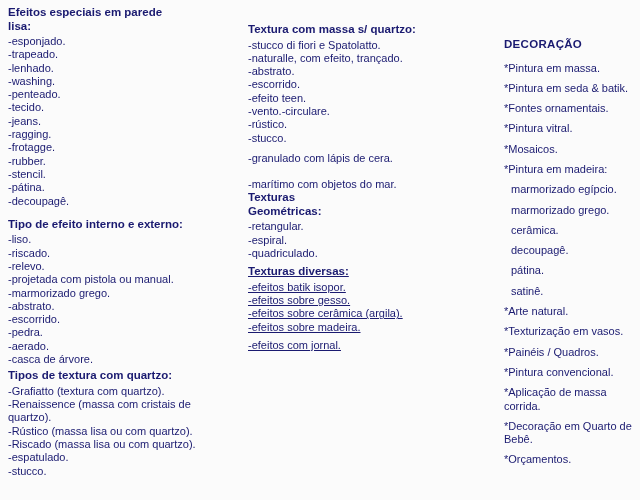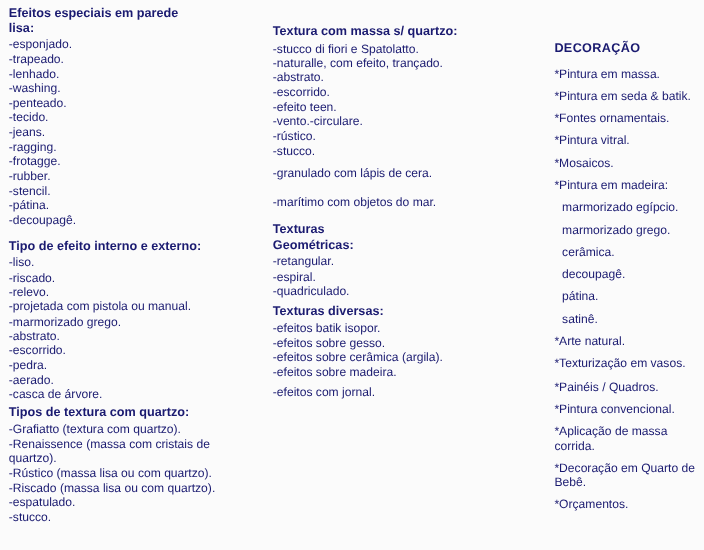--- a/index.html
+++ b/index.html
@@ -12,24 +12,24 @@
   }
   .page { position: relative; width: 640px; height: 416px; }
   .col { position: absolute; font-size: 11px; line-height: 13.3px; }
   .col1 { left: 8px;   top: 6px;  width: 212px; }
   .col2 { left: 248px; top: 23px; width: 230px; }
   .col3 { left: 504px; top: 38px; width: 138px; }
   .hd { font-weight: bold; font-size: 11.5px; line-height: 13.5px; margin: 0 0 2px 0; }
   .hd-deco { margin-bottom: 10px; letter-spacing: 0.3px; }
   .li { margin: 0; }
   .mt3  { margin-top: 3px; }
-  .mt5  { margin-top: 5px; }
+  .mt5  { margin-top: 5px; text-decoration: underline; }
   .mt7  { margin-top: 7px; }
   .mt10 { margin-top: 10px; }
-  .mt12 { margin-top: 12px; }
+  .mt12 { }
   .mt13 { margin-top: 13px; }
   .deco-list .li { margin-bottom: 7px; }
   .deco-list .li.indent { padding-left: 7px; }
 </style>
 </head>
 <body style="background: rgb(251, 251, 251); color: rgb(26, 26, 112);">
 
 <div class="page">
 
   <div class="col col1">

